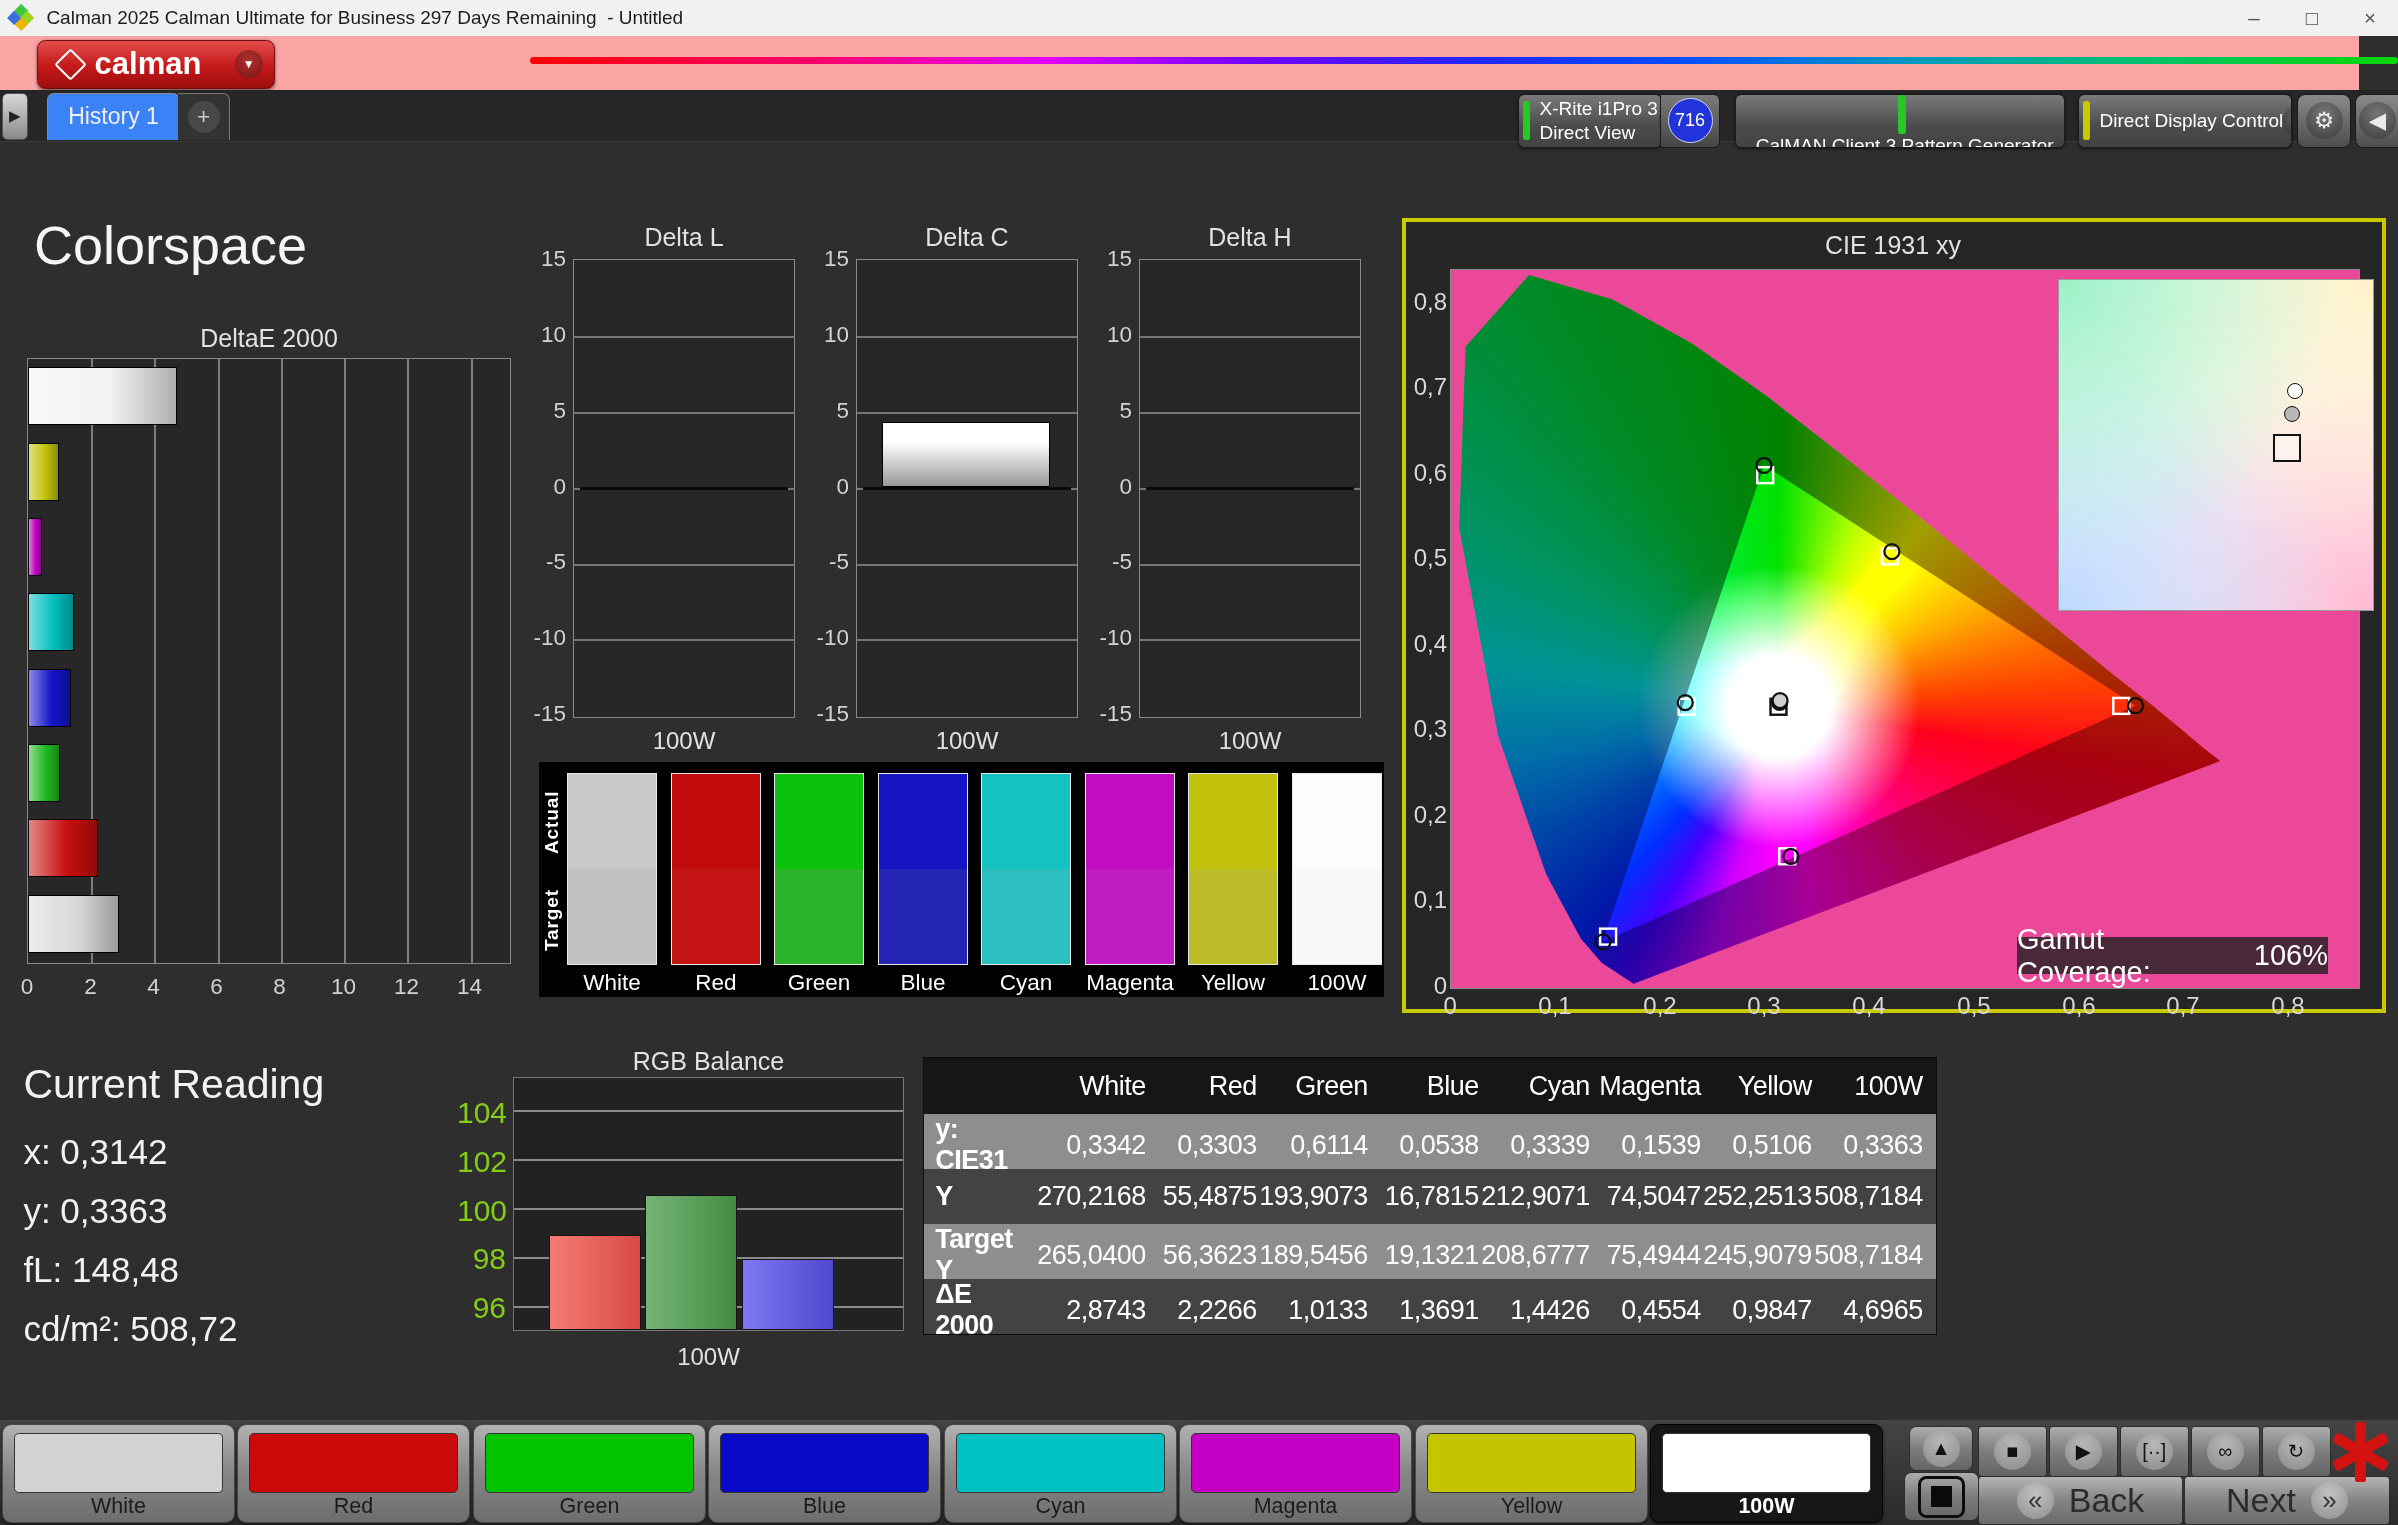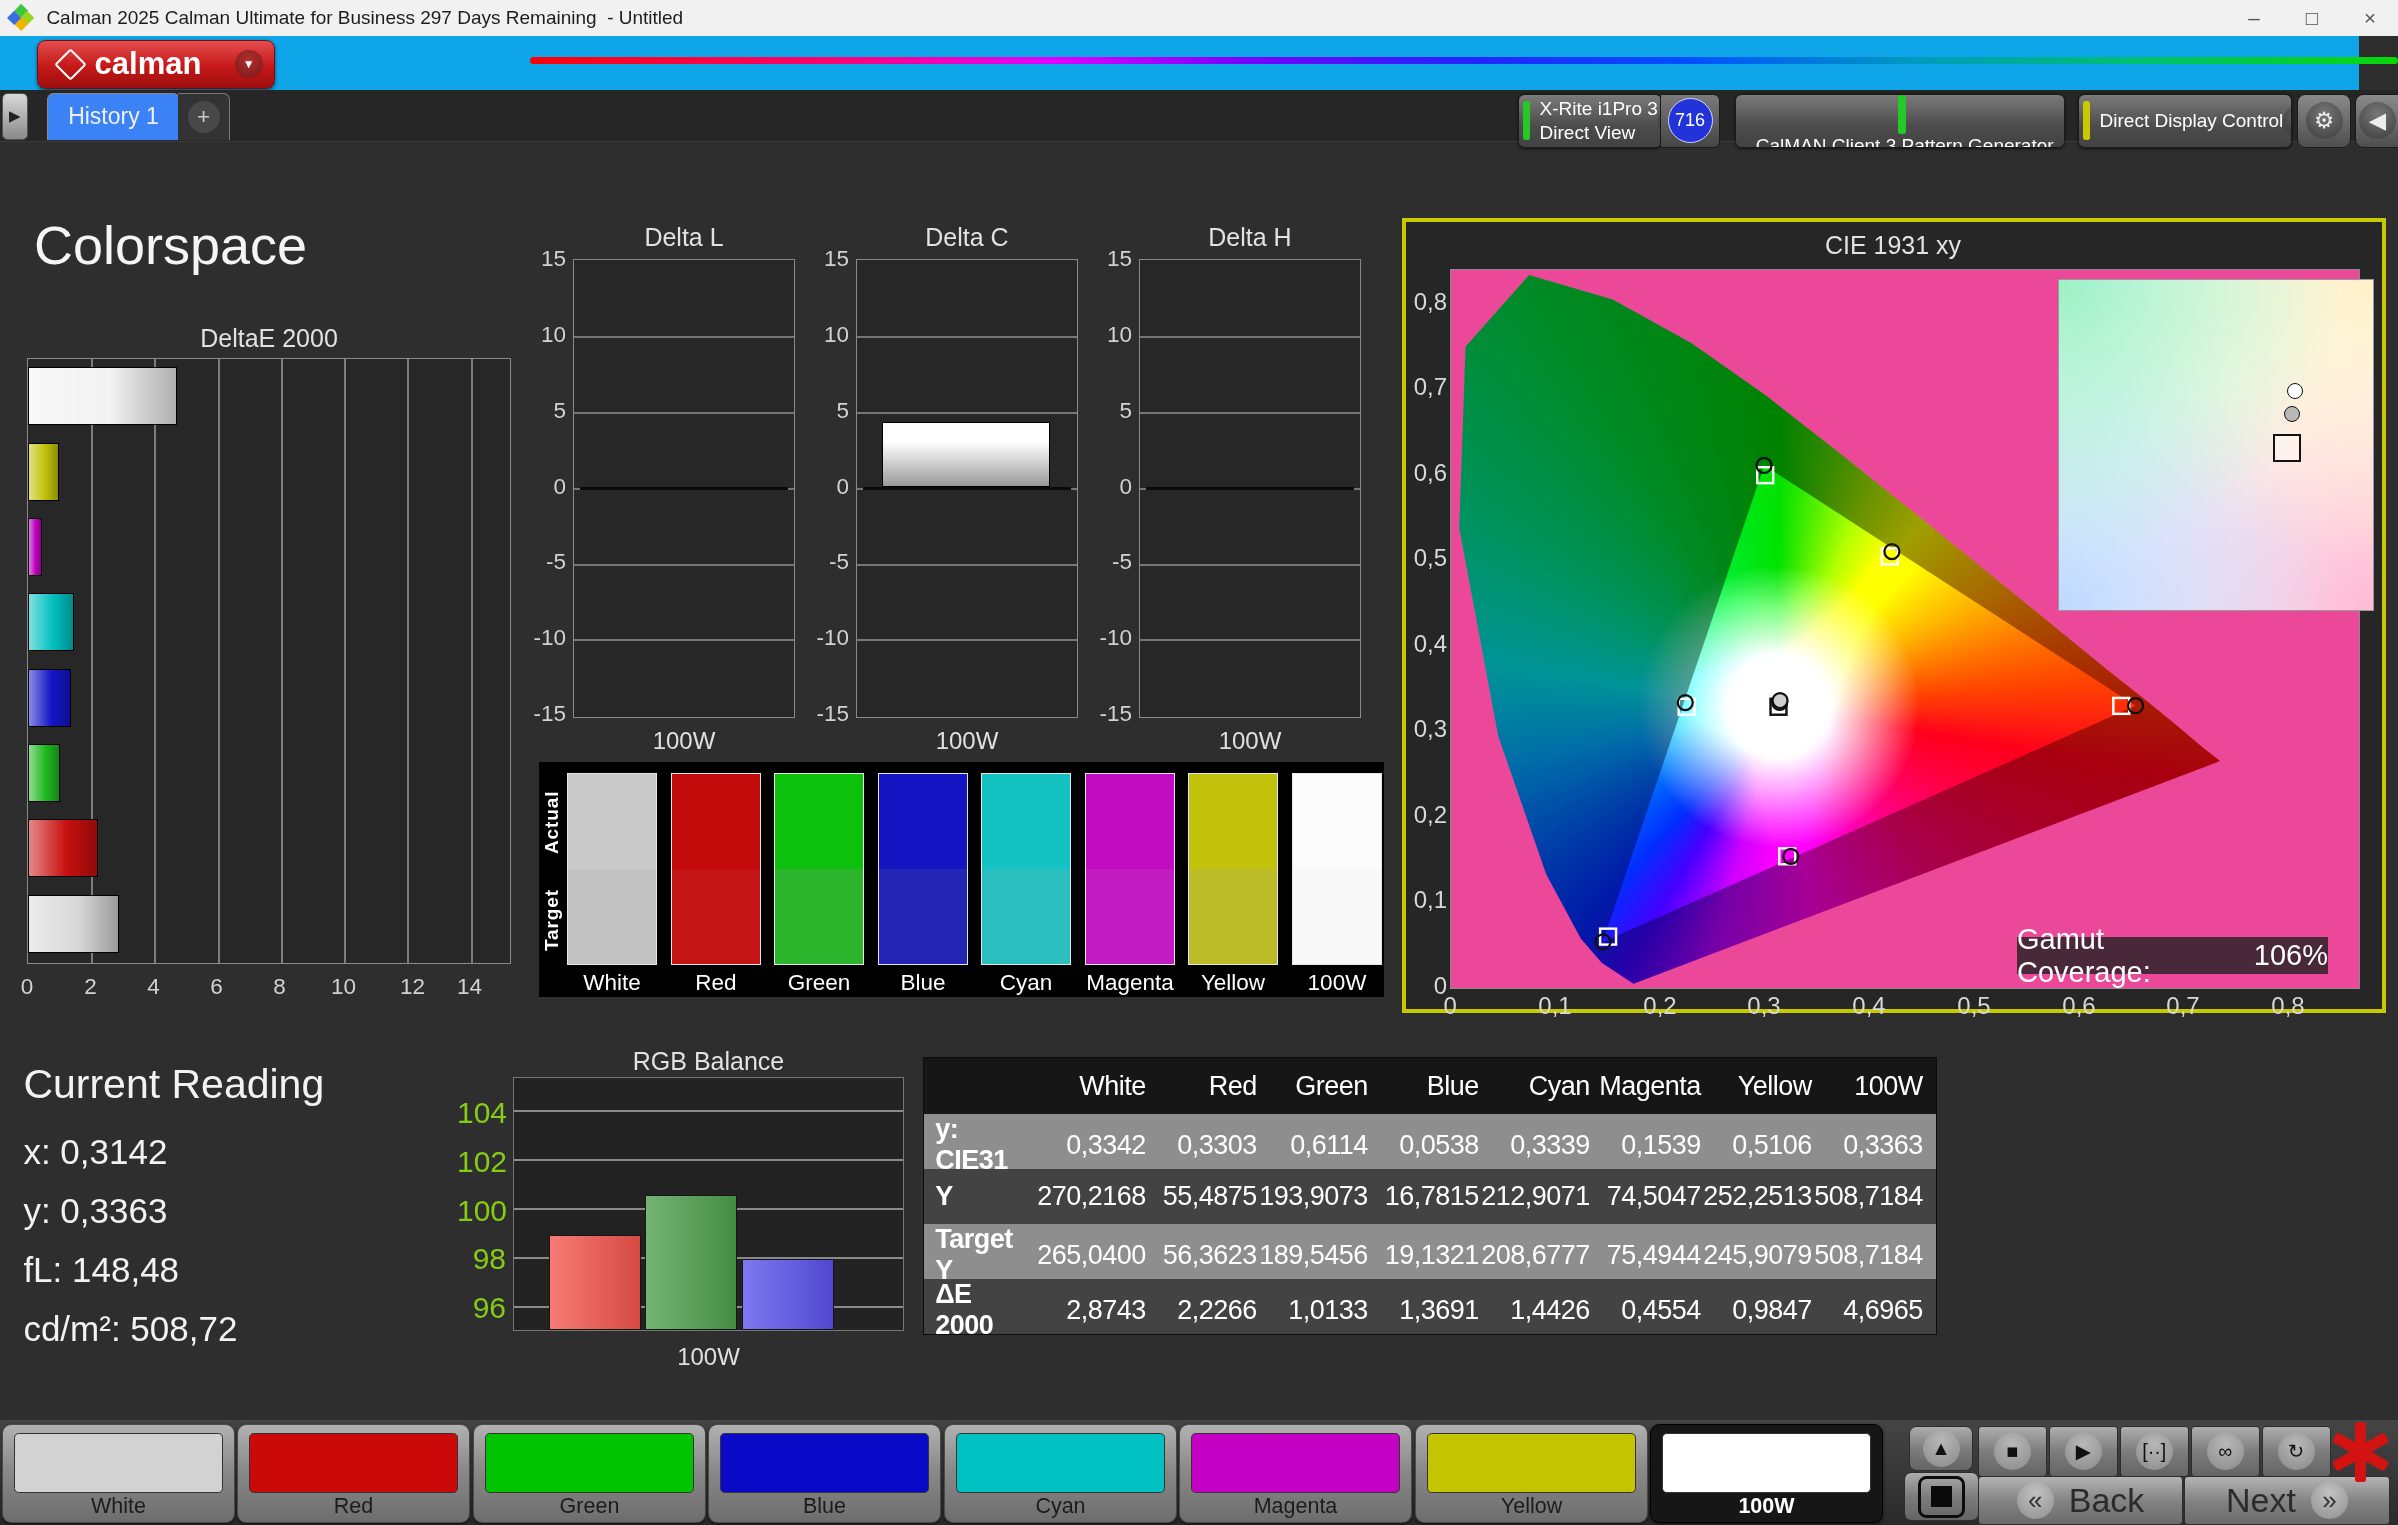--- a/index.html
+++ b/index.html
@@ -13,21 +13,21 @@
   #app-logo i{position:absolute;width:10.3px;height:10.3px;transform:rotate(45deg);}
   #app-logo .d1{left:6.6px;top:0;background:#3ec63e;}
   #app-logo .d2{left:13px;top:6.6px;background:#9ad421;}
   #app-logo .d3{left:6.6px;top:13px;background:#f0b400;}
   #app-logo .d4{left:0;top:6.6px;background:#3a6ee0;}
   #win-title{margin-left:13px;font-size:19px;color:#1d1d1d;white-space:pre;}
   #win-controls{margin-left:auto;display:flex;align-items:center;height:100%;}
   .winbtn{width:58px;height:100%;display:flex;align-items:center;justify-content:center;
     color:#555;font-size:20.6px;}
   
-  #menubar{position:absolute;left:0;top:36px;width:2359px;height:54px;background:#0ea5e9;}
+  #menubar{position:absolute;left:0;top:36px;width:2359px;height:54px;background:#fca5a5;}
   #calman-btn{position:absolute;left:37px;top:3.7px;width:236px;height:47px;border-radius:8.4px;
     background:linear-gradient(#e44d4d,#c51818 55%,#9d0f0f);border:0.9px solid #6d0d0d;
     display:flex;align-items:center;box-shadow:0 1.9px 3.7px rgba(0,0,0,.5);}
   #calman-diamond{width:19px;height:19px;border:2.8px solid #fff;transform:rotate(45deg);
     margin-left:20.6px;border-radius:2.8px;}
   #calman-text{color:#fff;font-size:31px;font-weight:bold;margin-left:13px;letter-spacing:0px;}
   #calman-arrow{margin-left:auto;margin-right:11.2px;width:28px;height:28px;border-radius:50%;
     background:radial-gradient(circle at 50% 35%,#b03030,#7c1515);display:flex;align-items:center;
     justify-content:center;color:#fff;font-size:12px;}
   #rainbow{position:absolute;left:530px;top:20.6px;width:1868px;height:7.5px;border-radius:3.7px;
@@ -279,21 +279,21 @@
       <div class="debar" title="Red: 2.2266" style="top: 460px; height: 58px; width: 70px; background-color: rgb(200, 15, 15);"></div>
       <div class="debar" title="White: 2.8743" style="top: 536px; height: 58px; width: 91px; background-color: rgb(216, 216, 216);"></div>
     </div>
   <div id="deltae-xticks">
       <div class="tick-label" style="left: 8.4px; top: 974px; width: 37px; text-align: center; position: absolute;">0</div>
       <div class="tick-label" style="left: 72px; top: 974px; width: 37px; text-align: center; position: absolute;">2</div>
       <div class="tick-label" style="left: 135px; top: 974px; width: 37px; text-align: center; position: absolute;">4</div>
       <div class="tick-label" style="left: 198px; top: 974px; width: 37px; text-align: center; position: absolute;">6</div>
       <div class="tick-label" style="left: 261px; top: 974px; width: 37px; text-align: center; position: absolute;">8</div>
       <div class="tick-label" style="left: 325px; top: 974px; width: 37px; text-align: center; position: absolute;">10</div>
-      <div class="tick-label" style="left: 388px; top: 974px; width: 37px; text-align: right; position: absolute;">12</div>
+      <div class="tick-label" style="left: 388px; top: 974px; width: 37px; text-align: center; position: absolute;">12</div>
       <div class="tick-label" style="left: 451px; top: 974px; width: 37px; text-align: center; position: absolute;">14</div>
     </div>
 
   <div id="wrap-dl" class="dwrap">
     <div class="chart-title">Delta L</div>
     <div class="plot">
         <div class="gridline-h" style="top: 76px;"></div>
         <div class="gridline-h" style="top: 152px;"></div>
         <div class="gridline-h" style="top: 228px;"></div>
         <div class="gridline-h" style="top: 304px;"></div>

